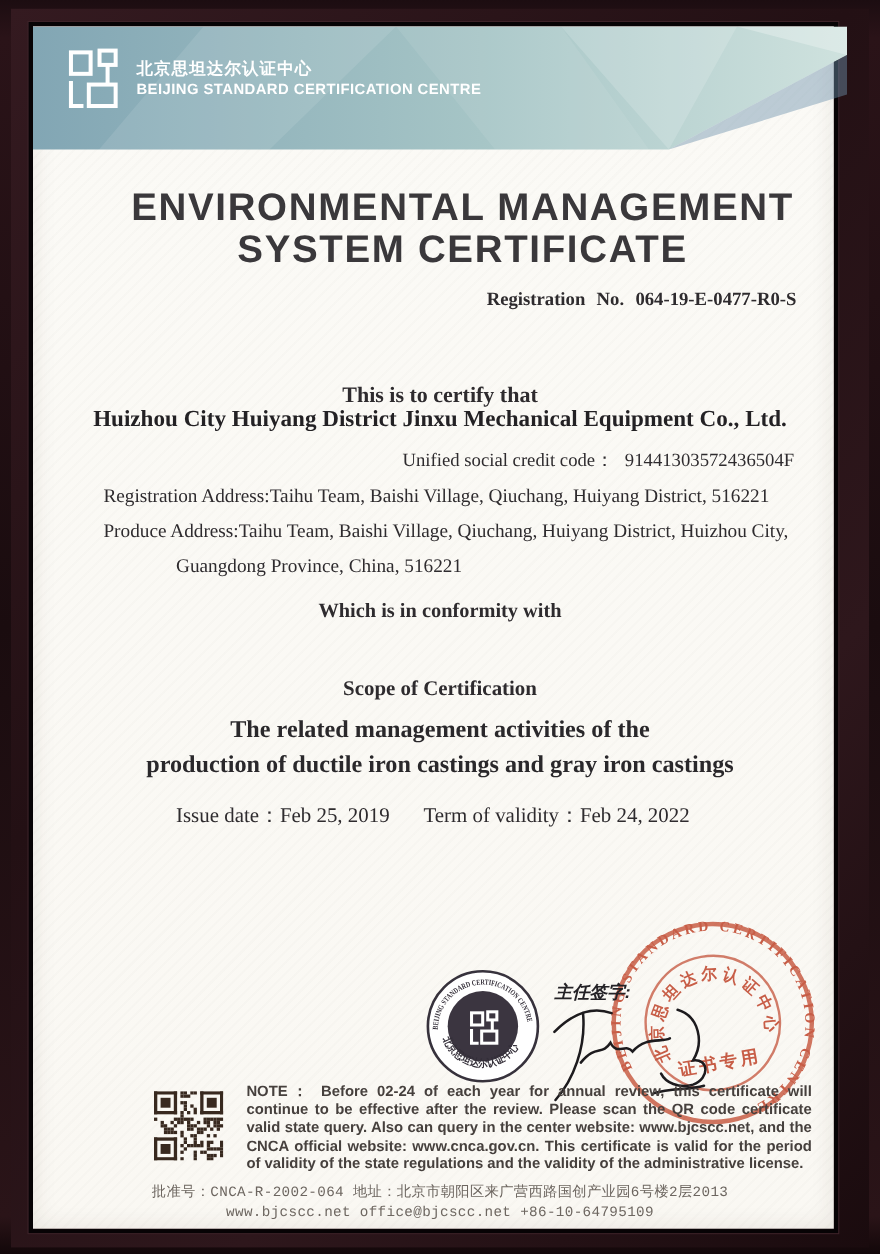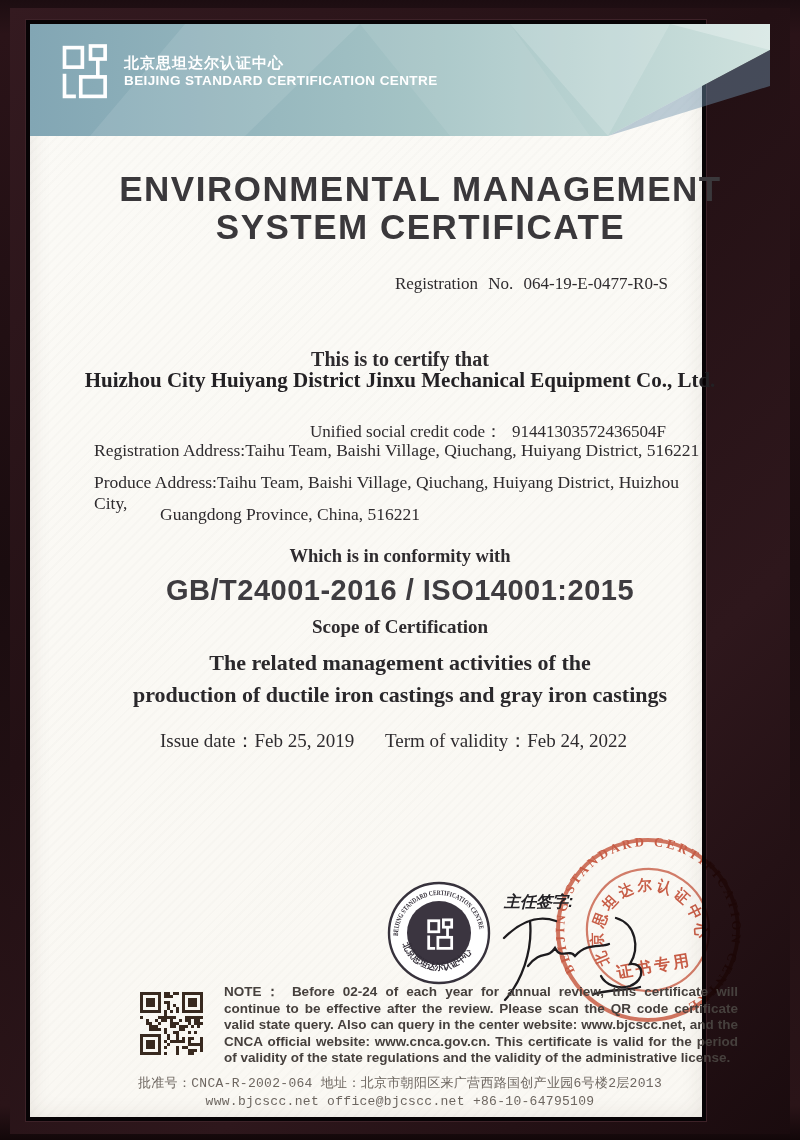--- a/index.html
+++ b/index.html
@@ -13,38 +13,38 @@
   .frame{
     position:absolute;inset:0;
     background:
       linear-gradient(180deg,#1c0d11 0%,#2a1318 3%,#1a0c0f 50%,#2a1418 97%,#120709 100%);
   }
   .frame::before{
     content:"";position:absolute;inset:8px 10px 6px 10px;
     background:linear-gradient(135deg,#341a20 0%,#231014 40%,#2e171c 70%,#1a0b0e 100%);
   }
   .paper{
-    position:absolute;left:30px;top:24px;width:672px;height:1093px;
+    position:absolute;left:30px;top:24px;width:728px;height:1093px;
     background:
       repeating-linear-gradient(135deg, rgba(120,120,110,0.025) 0 2px, transparent 2px 7px),
       linear-gradient(180deg,#fbfaf6 0%,#faf8f3 100%);
     box-shadow:0 0 0 4px #070305, 0 0 0 5px #3d2228, inset 0 0 22px rgba(60,40,30,.10);
   }
   
   .header-band{position:absolute;left:0;top:0;width:740px;height:122px;}
   .brand{position:absolute;left:28px;top:18px;display:flex;align-items:center;gap:14px;color:#fff;}
   .brand-text{font-family:"Liberation Sans",sans-serif;line-height:1.25;}
   .brand-cn{font-size:15px;font-weight:bold;letter-spacing:1px;}
   .brand-en{font-size:13.5px;font-weight:bold;letter-spacing:.4px;}
   
   .abs{position:absolute;}
   .ctr{left:0;width:740px;text-align:center;}
   .title{font-family:"Liberation Sans",sans-serif;font-weight:800;color:#3a383b;
          font-size:35px;line-height:38px;letter-spacing:1.5px;padding-left:41px;}
-  .reg-line{font-weight:normal;font-size:17px;color:#2e2b2e;word-spacing:6px;margin-top:12px;}
+  .reg-line{font-weight:bold;font-size:17px;color:#2e2b2e;word-spacing:6px;}
   .certify-intro{font-weight:bold;font-size:20px;color:#2e2b2e;}
   .company{font-weight:bold;font-size:21px;color:#232124;}
   .credit{font-size:17px;color:#2e2b2e;}
   .credit .val{margin-left:10px;}
   .addr{font-size:17.5px;color:#2e2b2e;}
   .conform{font-weight:bold;font-size:18.5px;color:#2e2b2e;}
   .standard{font-family:"Liberation Sans",sans-serif;font-weight:800;font-size:29px;
             letter-spacing:.5px;color:#3e3c40;}
   .scope-label{font-weight:bold;font-size:19px;color:#2e2b2e;}
   .scope-line{font-weight:bold;font-size:22px;color:#2a282b;}
@@ -98,30 +98,29 @@
 
   <div class="abs ctr" style="top:146px">
     <div class="title">ENVIRONMENTAL MANAGEMENT</div>
     <div class="title">SYSTEM CERTIFICATE</div>
   </div>
 
   <div class="abs reg-line" style="top:238px;right:34px">Registration  No.  064-19-E-0477-R0-S</div>
 
   <div class="abs ctr certify-intro" style="top:324px">This is to certify that</div>
   <div class="abs ctr company" style="top:344px">Huizhou City Huiyang District Jinxu Mechanical Equipment Co., Ltd.</div>
-  <div class="abs credit" style="top:396px;right:36px">
+  <div class="abs credit" style="top:383px;right:36px">
     <span>Unified social credit code：</span><span class="val">91441303572436504F</span>
   </div>
 
   <div class="abs addr" style="top:416px;left:64px">Registration Address:Taihu Team, Baishi Village, Qiuchang, Huiyang District, 516221</div>
   <div class="abs addr" style="top:448px;left:64px">Produce Address:Taihu Team, Baishi Village, Qiuchang, Huiyang District, Huizhou City,</div>
   <div class="abs addr" style="top:480px;left:130px">Guangdong Province, China, 516221</div>
 
   <div class="abs ctr conform" style="top:522px">Which is in conformity with</div>
-  <div class="abs ctr standard" style="top:550px">GB/T24001-2016 / ISO14001:2015</div>
   <div class="abs ctr scope-label" style="top:592px">Scope of Certification</div>
   <div class="abs ctr scope-line" style="top:626px">The related management activities of the</div>
   <div class="abs ctr scope-line" style="top:658px">production of ductile iron castings and gray iron castings</div>
 
   <div class="abs date-line" style="top:704px;left:130px">
     <span>Issue date：</span><span>Feb 25, 2019</span>
   </div>
   <div class="abs date-line" style="top:704px;left:355px">
     <span>Term of validity：</span><span>Feb 24, 2022</span>
   </div>

